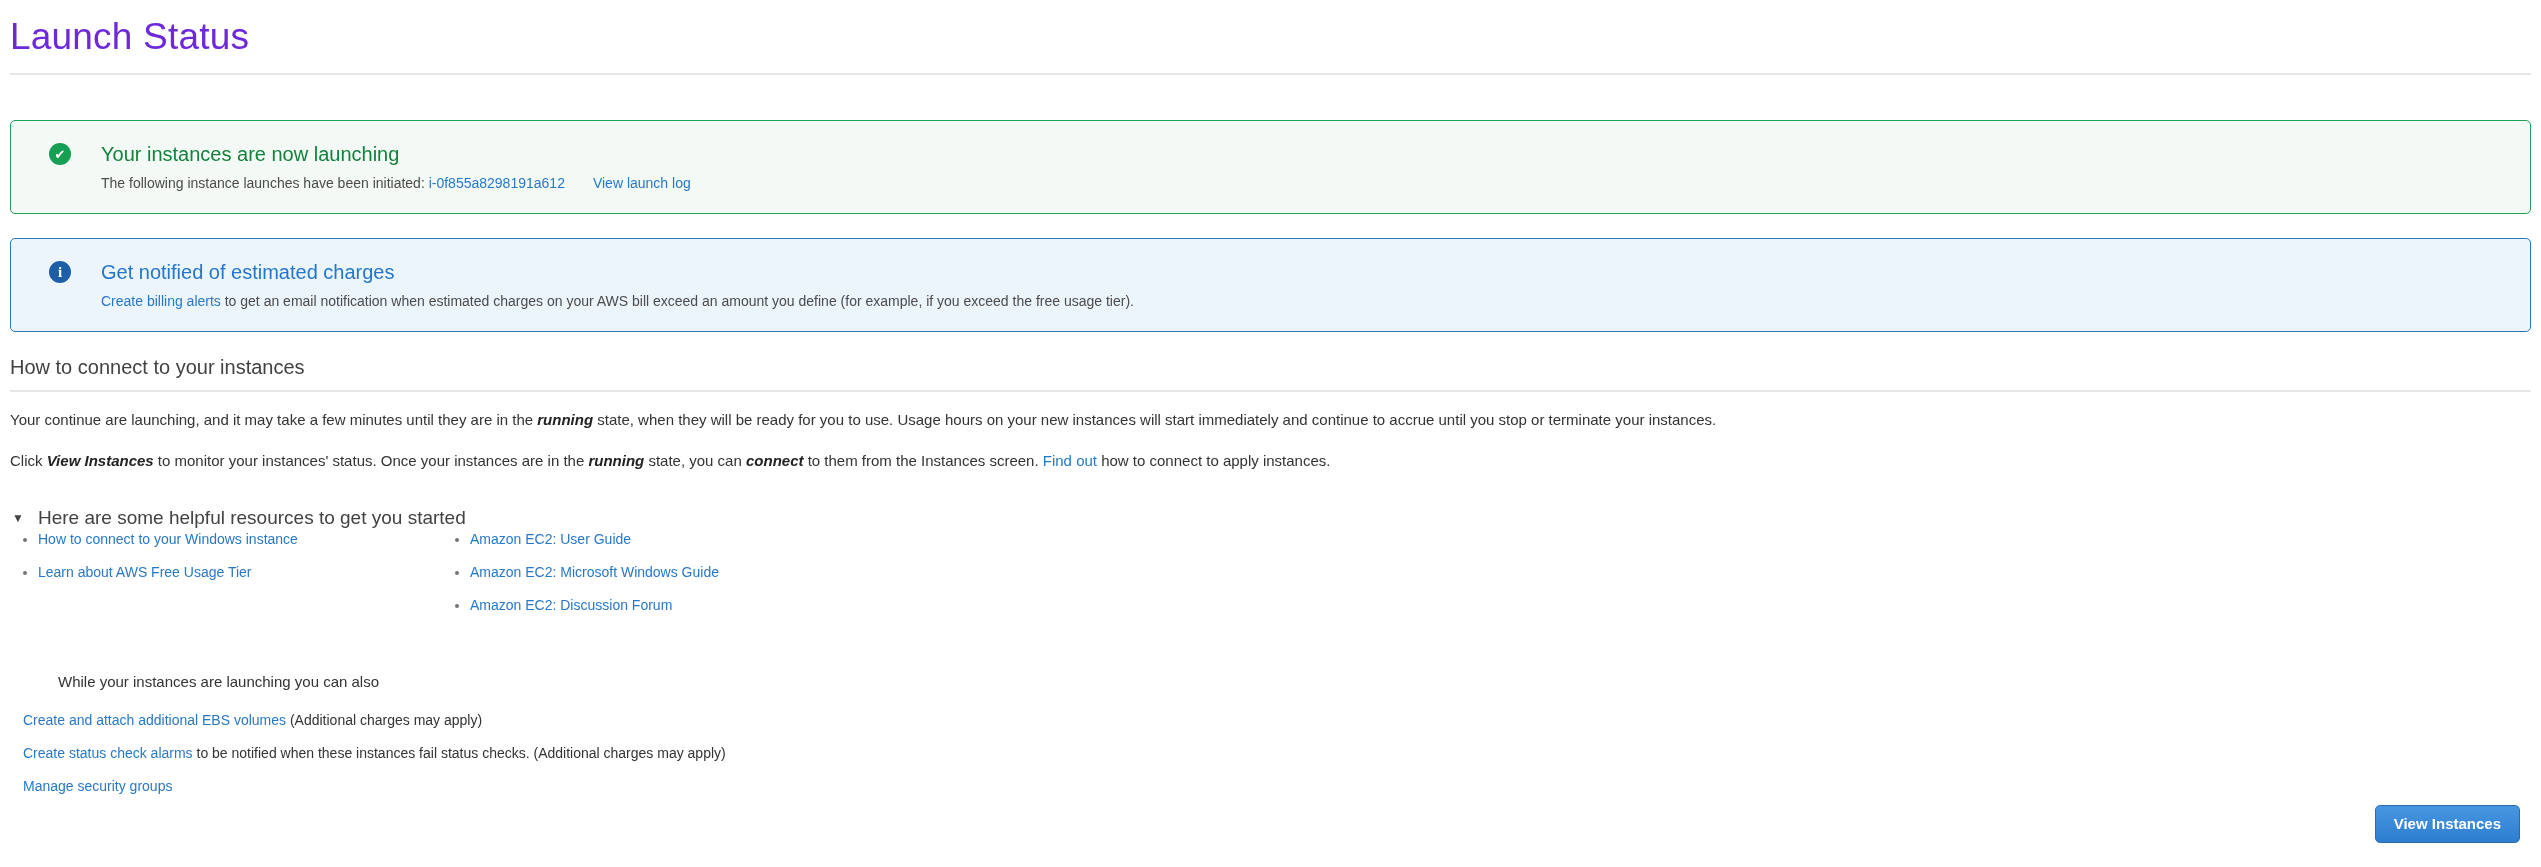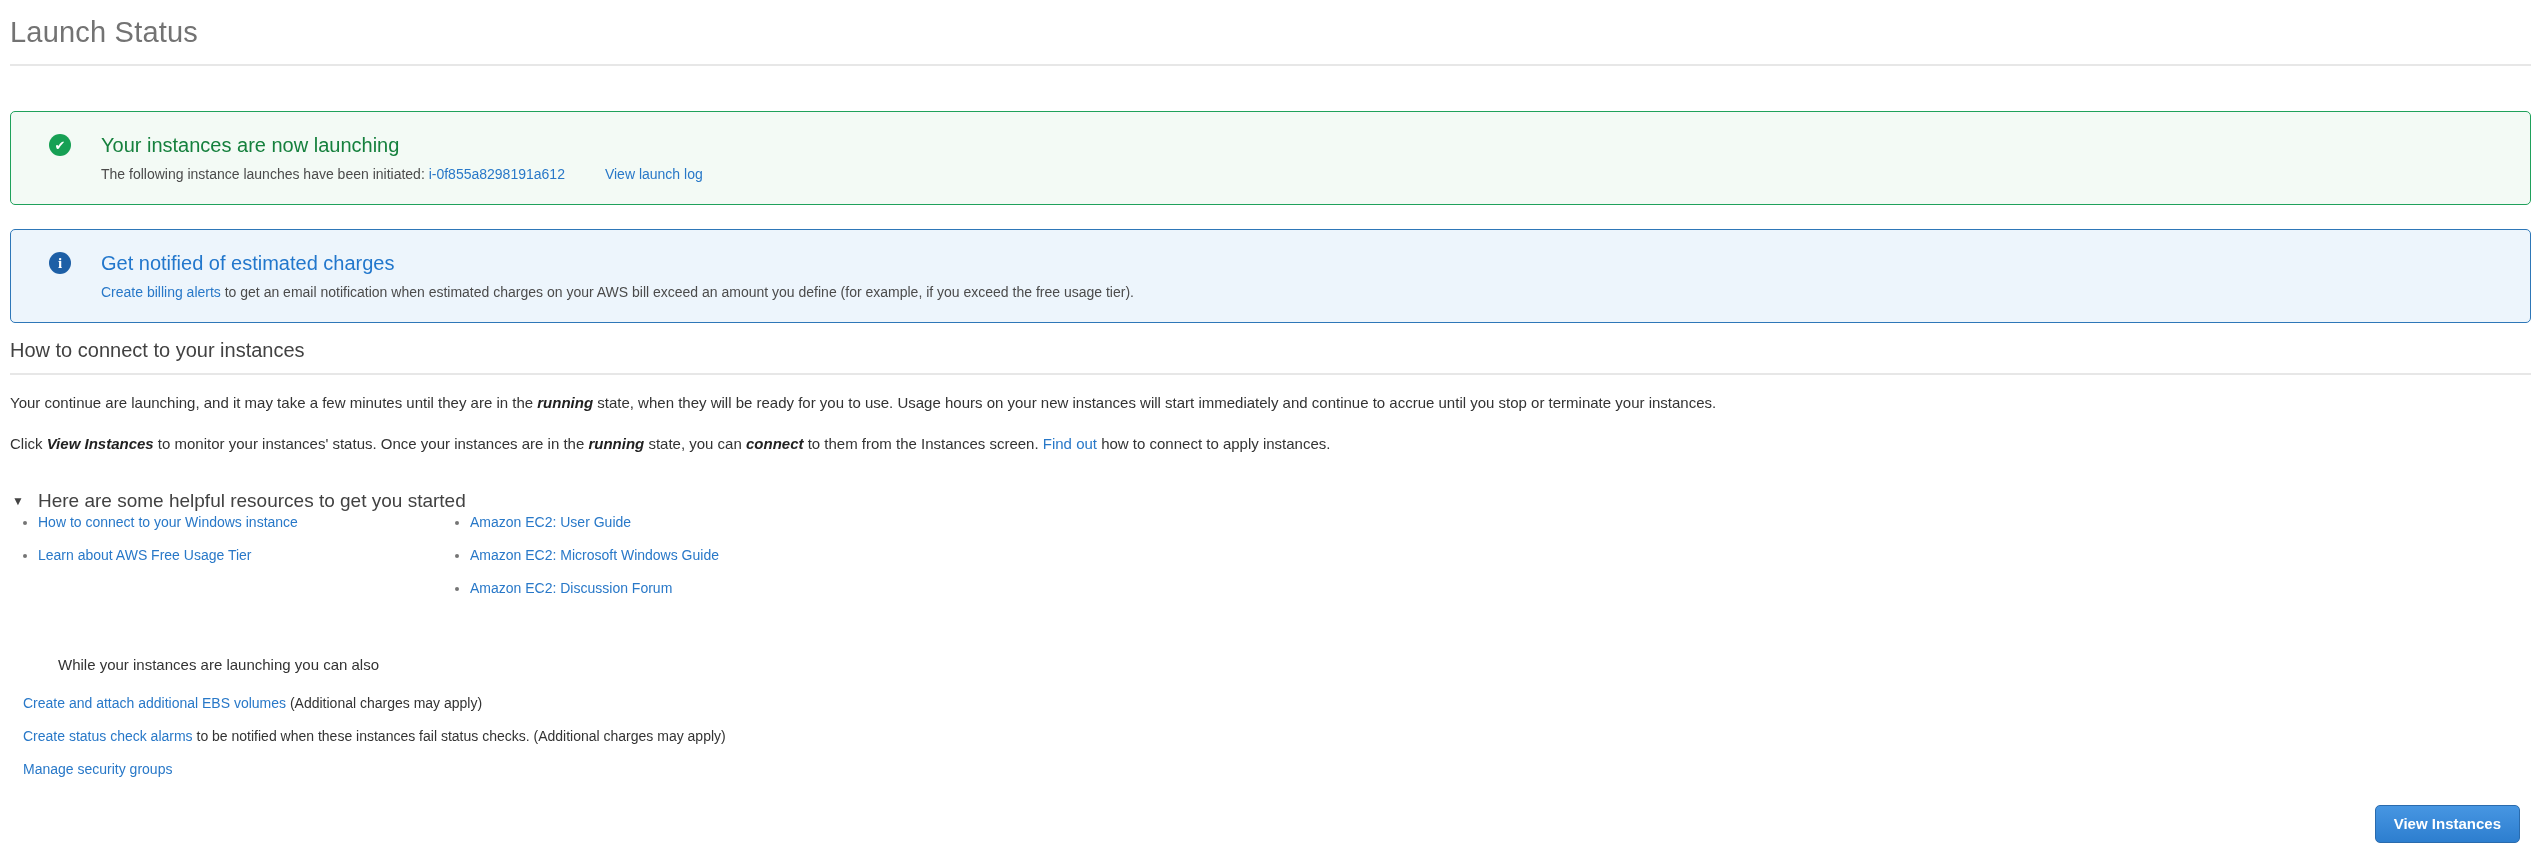--- a/index.html
+++ b/index.html
@@ -9,23 +9,23 @@
     color: #333333;
     width: 2541px;
   }
   .page {
     position: relative;
     width: 2541px;
     min-height: 867px;
     padding: 16px 10px 0 10px;
   }
   .page-title {
-    font-size: 29px;
+    font-size: 37px;
     font-weight: 400;
-    color: #737373;
+    color: #6d28d9;
     letter-spacing: 0.2px;
   }
   .rule {
     border: none;
     height: 2px;
     background: #e7e7e7;
   }
   .rule-top { margin-top: 15px; }
 
   
@@ -64,25 +64,25 @@
   .banner-title { font-size: 20px; font-weight: 400; line-height: 24px; }
   .banner-success .banner-title { color: #15803d; }
   .banner-info .banner-title { color: #2277cc; }
   .banner-msg { margin-top: 9px; font-size: 14px; line-height: 17px; color: #4b4b4b; }
 
   a.lnk {
     color: #2878c8;
     text-decoration: none;
     cursor: pointer;
   }
-  .view-log-gap { margin-left: 40px; }
+  .view-log-gap { margin-left: 28px; }
 
   
   .section-heading {
-    margin-top: 16px;
+    margin-top: 24px;
     font-size: 20px;
     font-weight: 400;
     color: #424242;
   }
   .rule-section { margin-top: 11px; }
   .para {
     margin-top: 18px;
     font-size: 15px;
     line-height: 20px;
     color: #333333;

